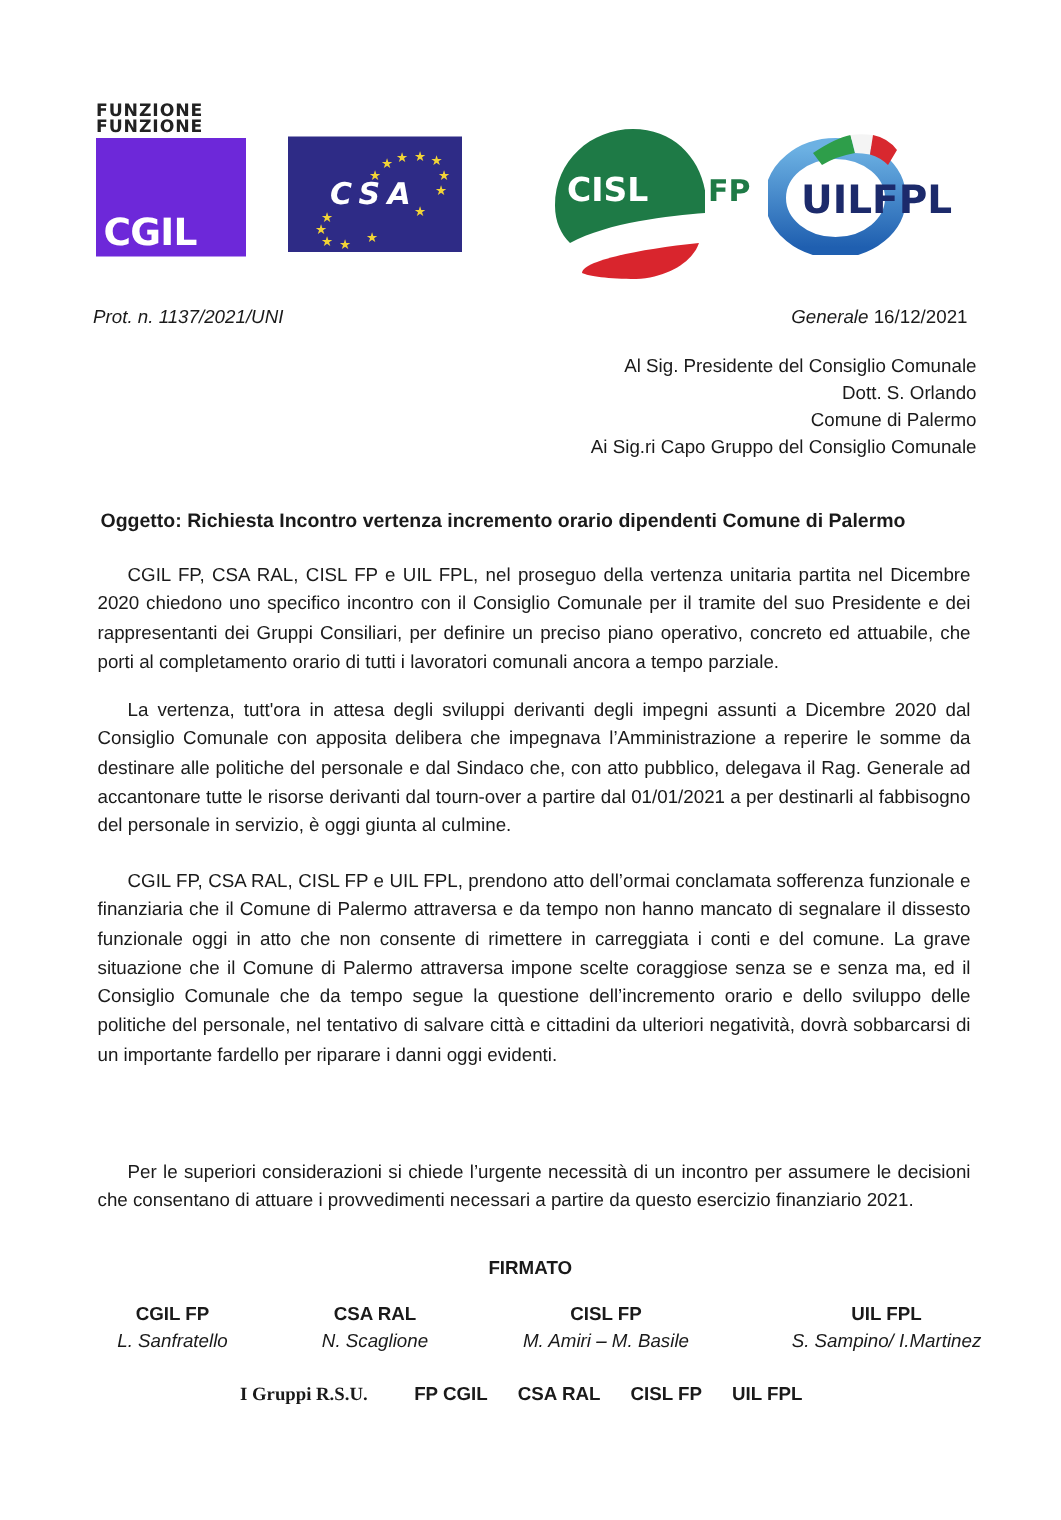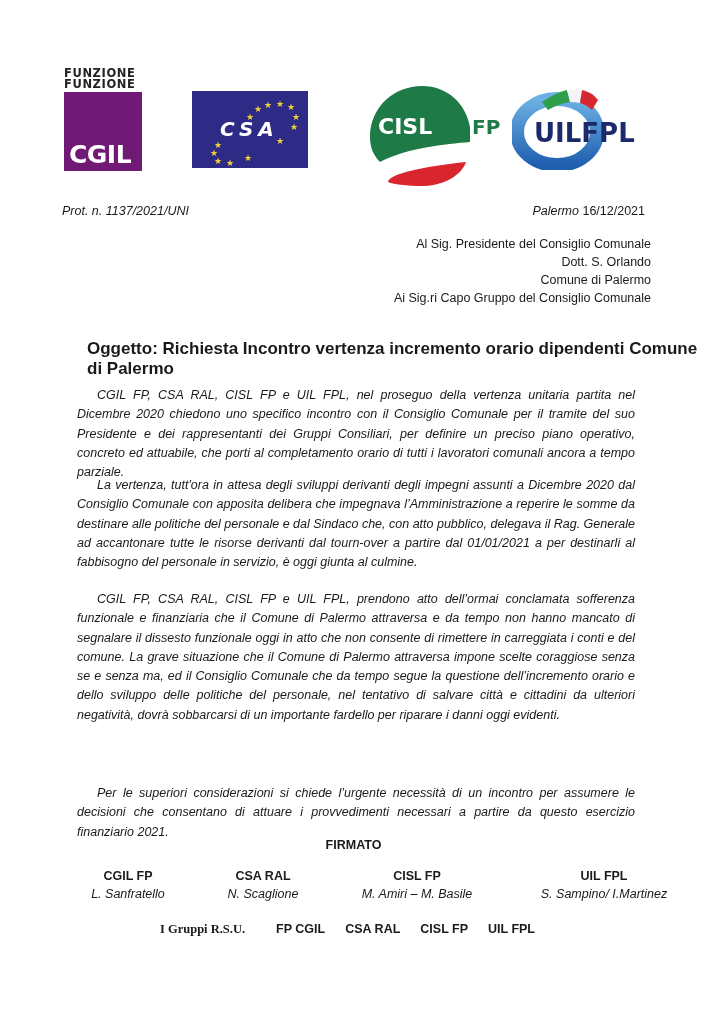--- a/index.html
+++ b/index.html
@@ -7,47 +7,47 @@
     width: 707px; height: 1013px; position: relative; overflow: hidden;
     font-family: "Liberation Sans", "DejaVu Sans", sans-serif;
     color: #1a1a1a;
   }
   .page { position: absolute; left: 0; top: 0; width: 707px; height: 1013px; }
 
   
   .logo { position: absolute; }
   .cgil-logo { left: 64px; top: 68px; width: 82px; }
   .cgil-head { font-family: "DejaVu Sans", sans-serif; font-weight: bold; font-size: 11.5px; line-height: 11px; letter-spacing: 0.6px; color: #222; }
-  .cgil-box { width: 78px; height: 79px; background: #701a75; margin-top: 2px; position: relative; text-decoration: underline; }
+  .cgil-box { width: 100px; height: 79px; background: #6d28d9; margin-top: 2px; position: relative; text-decoration: underline; }
   .cgil-box span { position: absolute; left: 5px; bottom: 2px; font-family: "DejaVu Sans", sans-serif; font-weight: bold; font-size: 25px; color: #fff; letter-spacing: -0.5px; }
 
   .csa-logo { left: 192px; top: 91px; width: 116px; height: 77px; background: #2e2b86; }
   .csa-logo .csa-text { position: absolute; left: 28px; top: 26px; font-family: "DejaVu Sans", sans-serif; font-weight: bold; font-size: 20px; color: #fff; letter-spacing: 5px; font-style: italic; }
   .csa-logo .star { position: absolute; color: #f1d337; font-size: 9px; line-height: 9px; }
 
   .cisl-logo { left: 366px; top: 82px; width: 140px; height: 110px; }
   .uil-logo { left: 512px; top: 80px; width: 140px; height: 90px; }
 
   
   .prot { position: absolute; left: 62px; top: 204px; font-size: 12.5px; font-style: italic; }
   .date { position: absolute; right: 62px; top: 204px; font-size: 12.5px; }
   .date i { font-style: italic; }
   .recipients { position: absolute; right: 56px; top: 235px; text-align: right; font-size: 12.5px; line-height: 18px; }
 
-  .subject { position: absolute; left: 67px; top: 339px; font-size: 17px; font-weight: bold; margin-left: 20px; }
+  .subject { position: absolute; left: 67px; top: 339px; font-size: 13px; font-weight: bold; }
 
   .body { position: absolute; left: 61px; width: 590px; font-size: 12.5px; line-height: 19.3px; text-align: justify; }
-  .body p { margin: 16px; text-indent: 20px; font-style: italic; }
+  .body p { margin: 4px; text-indent: 20px; }
   .p1 { top: 370px; }
   .p2 { top: 460px; }
   .p3 { top: 574px; }
   .p4 { top: 768px; }
 
   .firmato { position: absolute; left: 0; width: 707px; top: 838px; text-align: center; font-size: 12.5px; font-weight: bold; }
-  .signers { position: absolute; left: 73px; top: 867px; width: 620px; display: flex; }
+  .signers { position: absolute; left: 60px; top: 867px; width: 620px; display: flex; }
   .signer { text-align: center; font-size: 12.5px; line-height: 18px; }
   .signer .org { font-weight: bold; }
   .signer .name { font-style: italic; }
   .s1 { width: 110px; margin-left: 0; }
   .s2 { width: 120px; margin-left: 20px; }
   .s3 { width: 140px; margin-left: 24px; }
   .s4 { width: 170px; margin-left: 32px; }
 
   .rsu { position: absolute; top: 922px; left: 160px; font-size: 12.5px; font-weight: bold; display: flex; }
   .rsu span { margin-right: 20px; }
@@ -99,21 +99,21 @@
     </defs>
     <ellipse cx="45" cy="52" rx="40" ry="33" fill="none" stroke="url(#ring)" stroke-width="14"></ellipse>
     <path d="M30 22 Q45 12 55 10 L58 22 Q46 24 36 30 Z" fill="#2e9e4a"></path>
     <path d="M55 10 Q62 9 70 10 L68 23 Q63 22 58 22 Z" fill="#f4f4f4"></path>
     <path d="M70 10 Q80 12 86 20 L80 30 Q75 25 68 23 Z" fill="#d8282f"></path>
     <text x="22" y="62" font-family="DejaVu Sans, sans-serif" font-weight="bold" font-size="26" fill="#1c2a6b">UILFPL</text>
   </svg>
 
   <div class="prot">Prot. n.  1137/2021/UNI</div>
   <div class="date">
-    <i>Palermo</i>
+    <i>Generale</i>
     <span>16/12/2021</span>
   </div>
 
   <div class="recipients">
     <div>Al Sig. Presidente del Consiglio Comunale</div>
     <div>Dott. S. Orlando</div>
     <div>Comune di Palermo</div>
     <div>Ai Sig.ri Capo Gruppo del Consiglio Comunale</div>
   </div>
 

